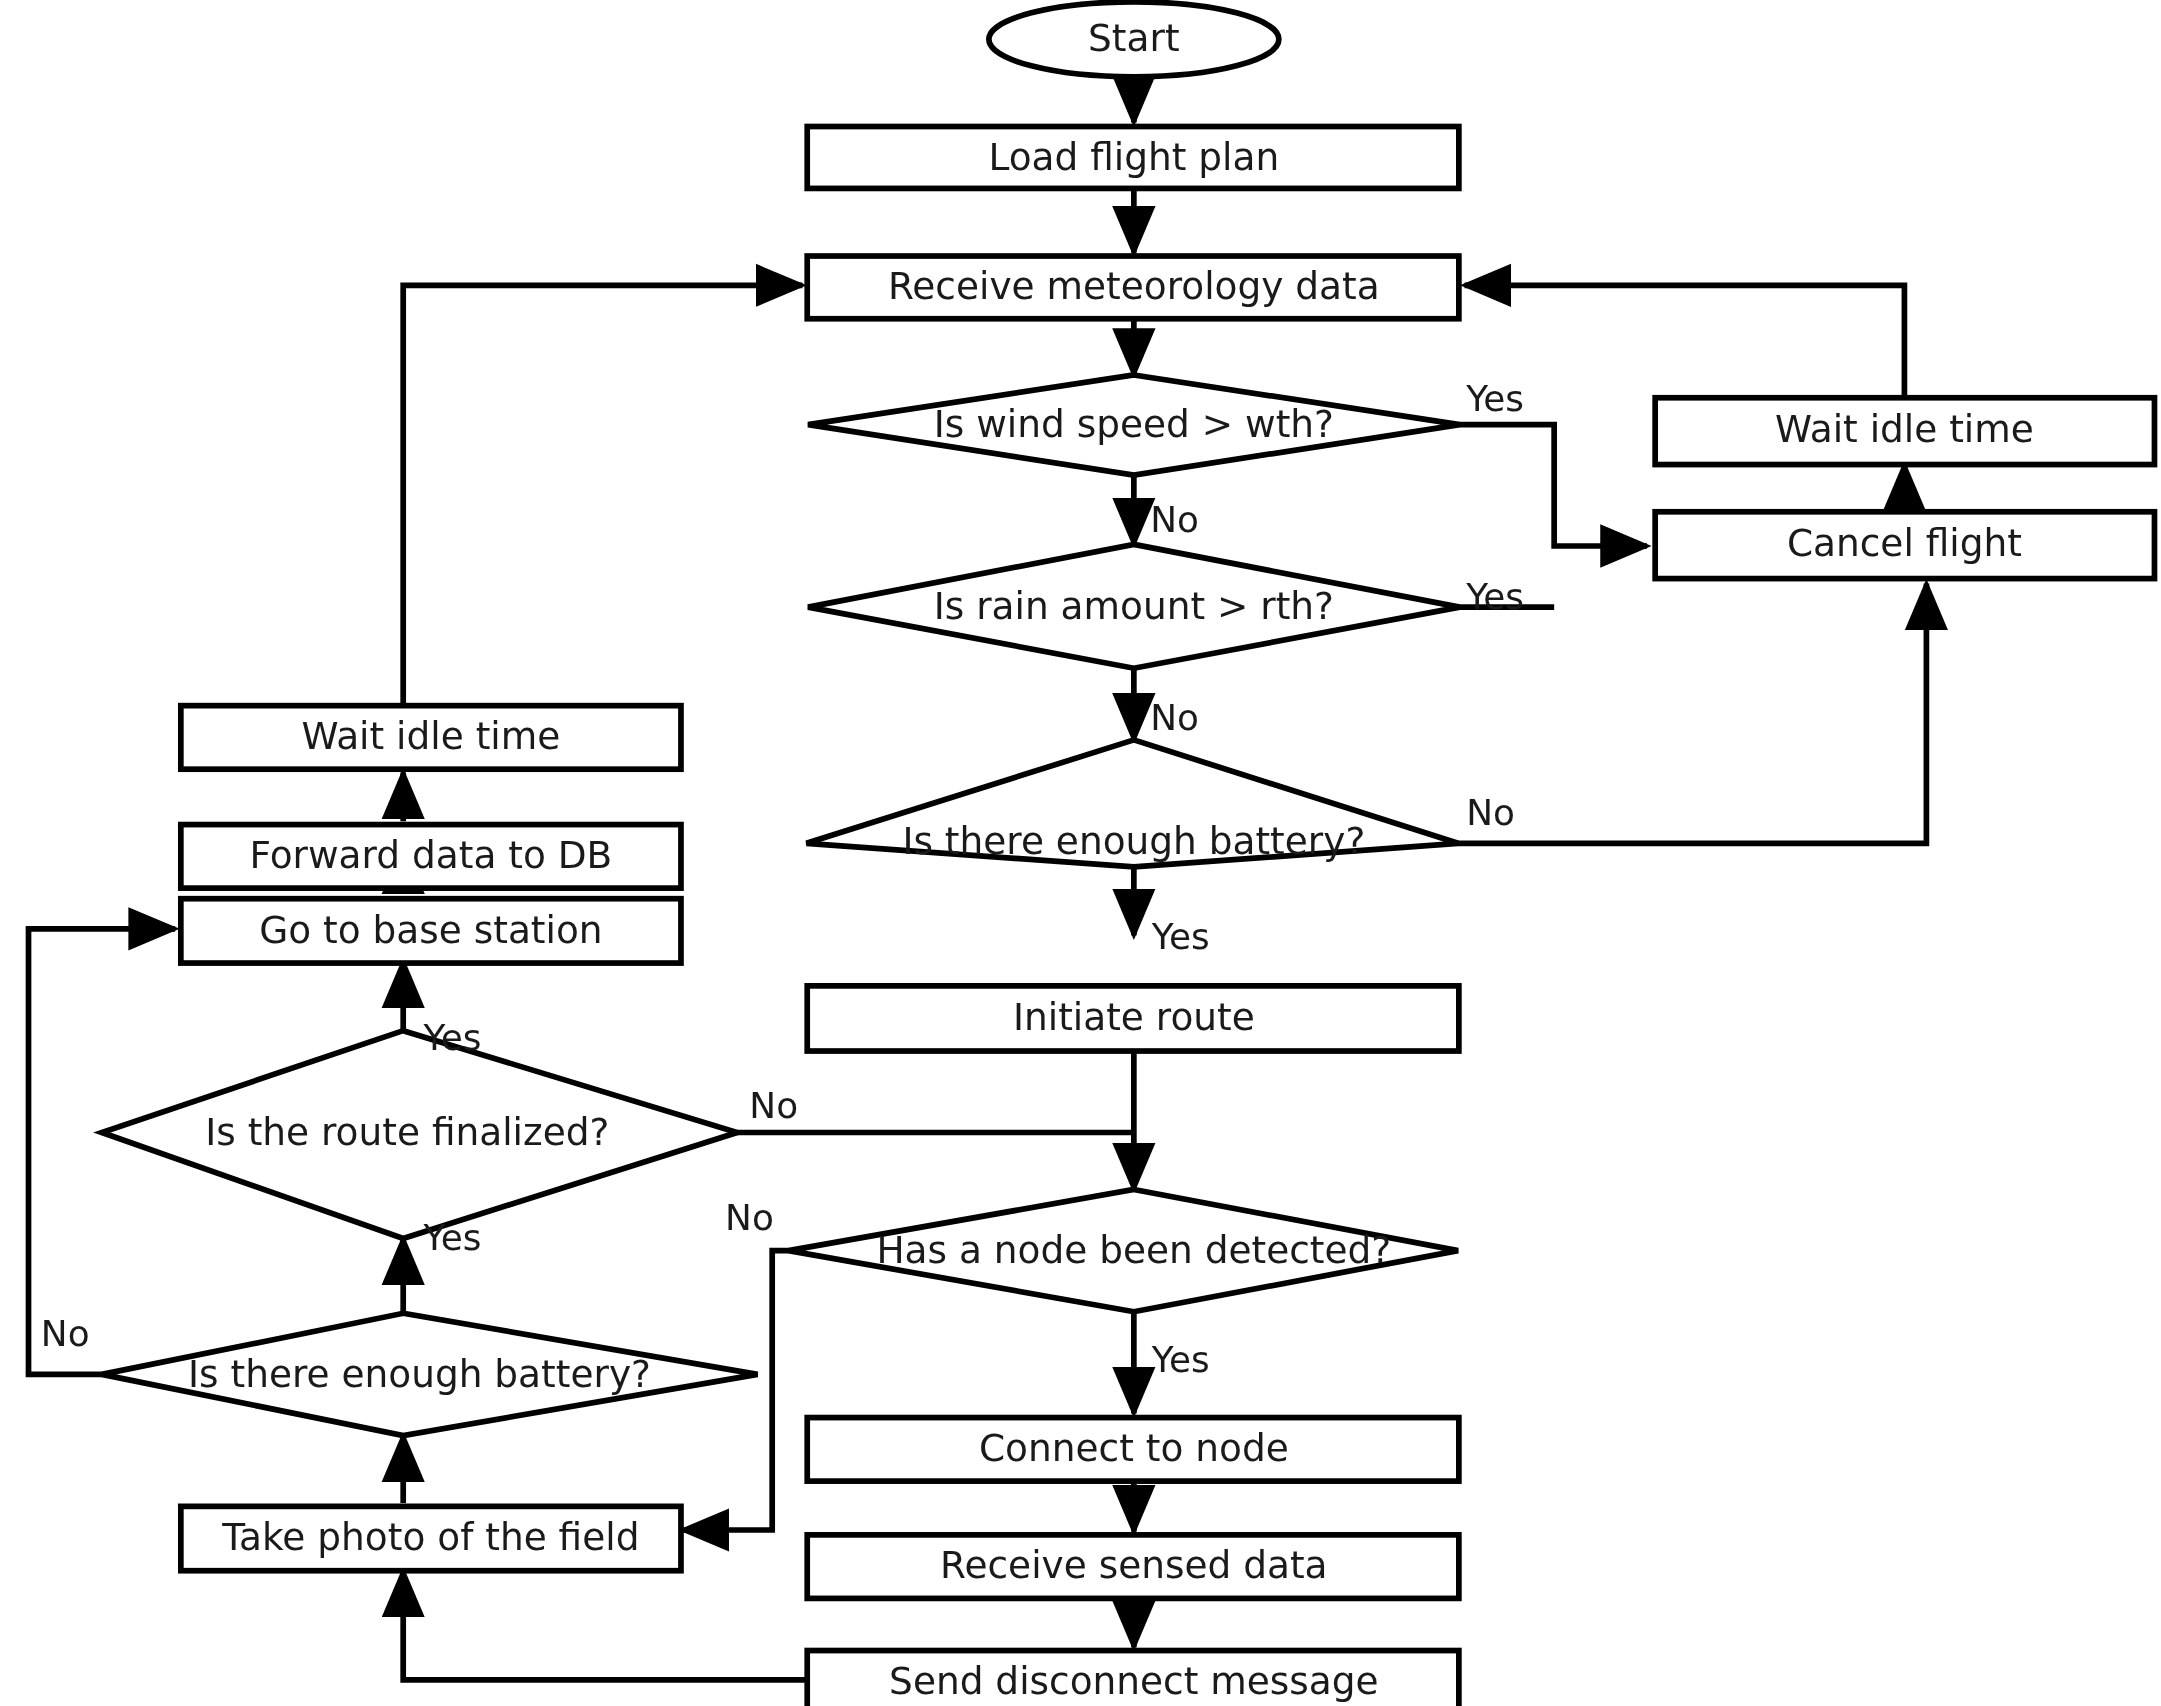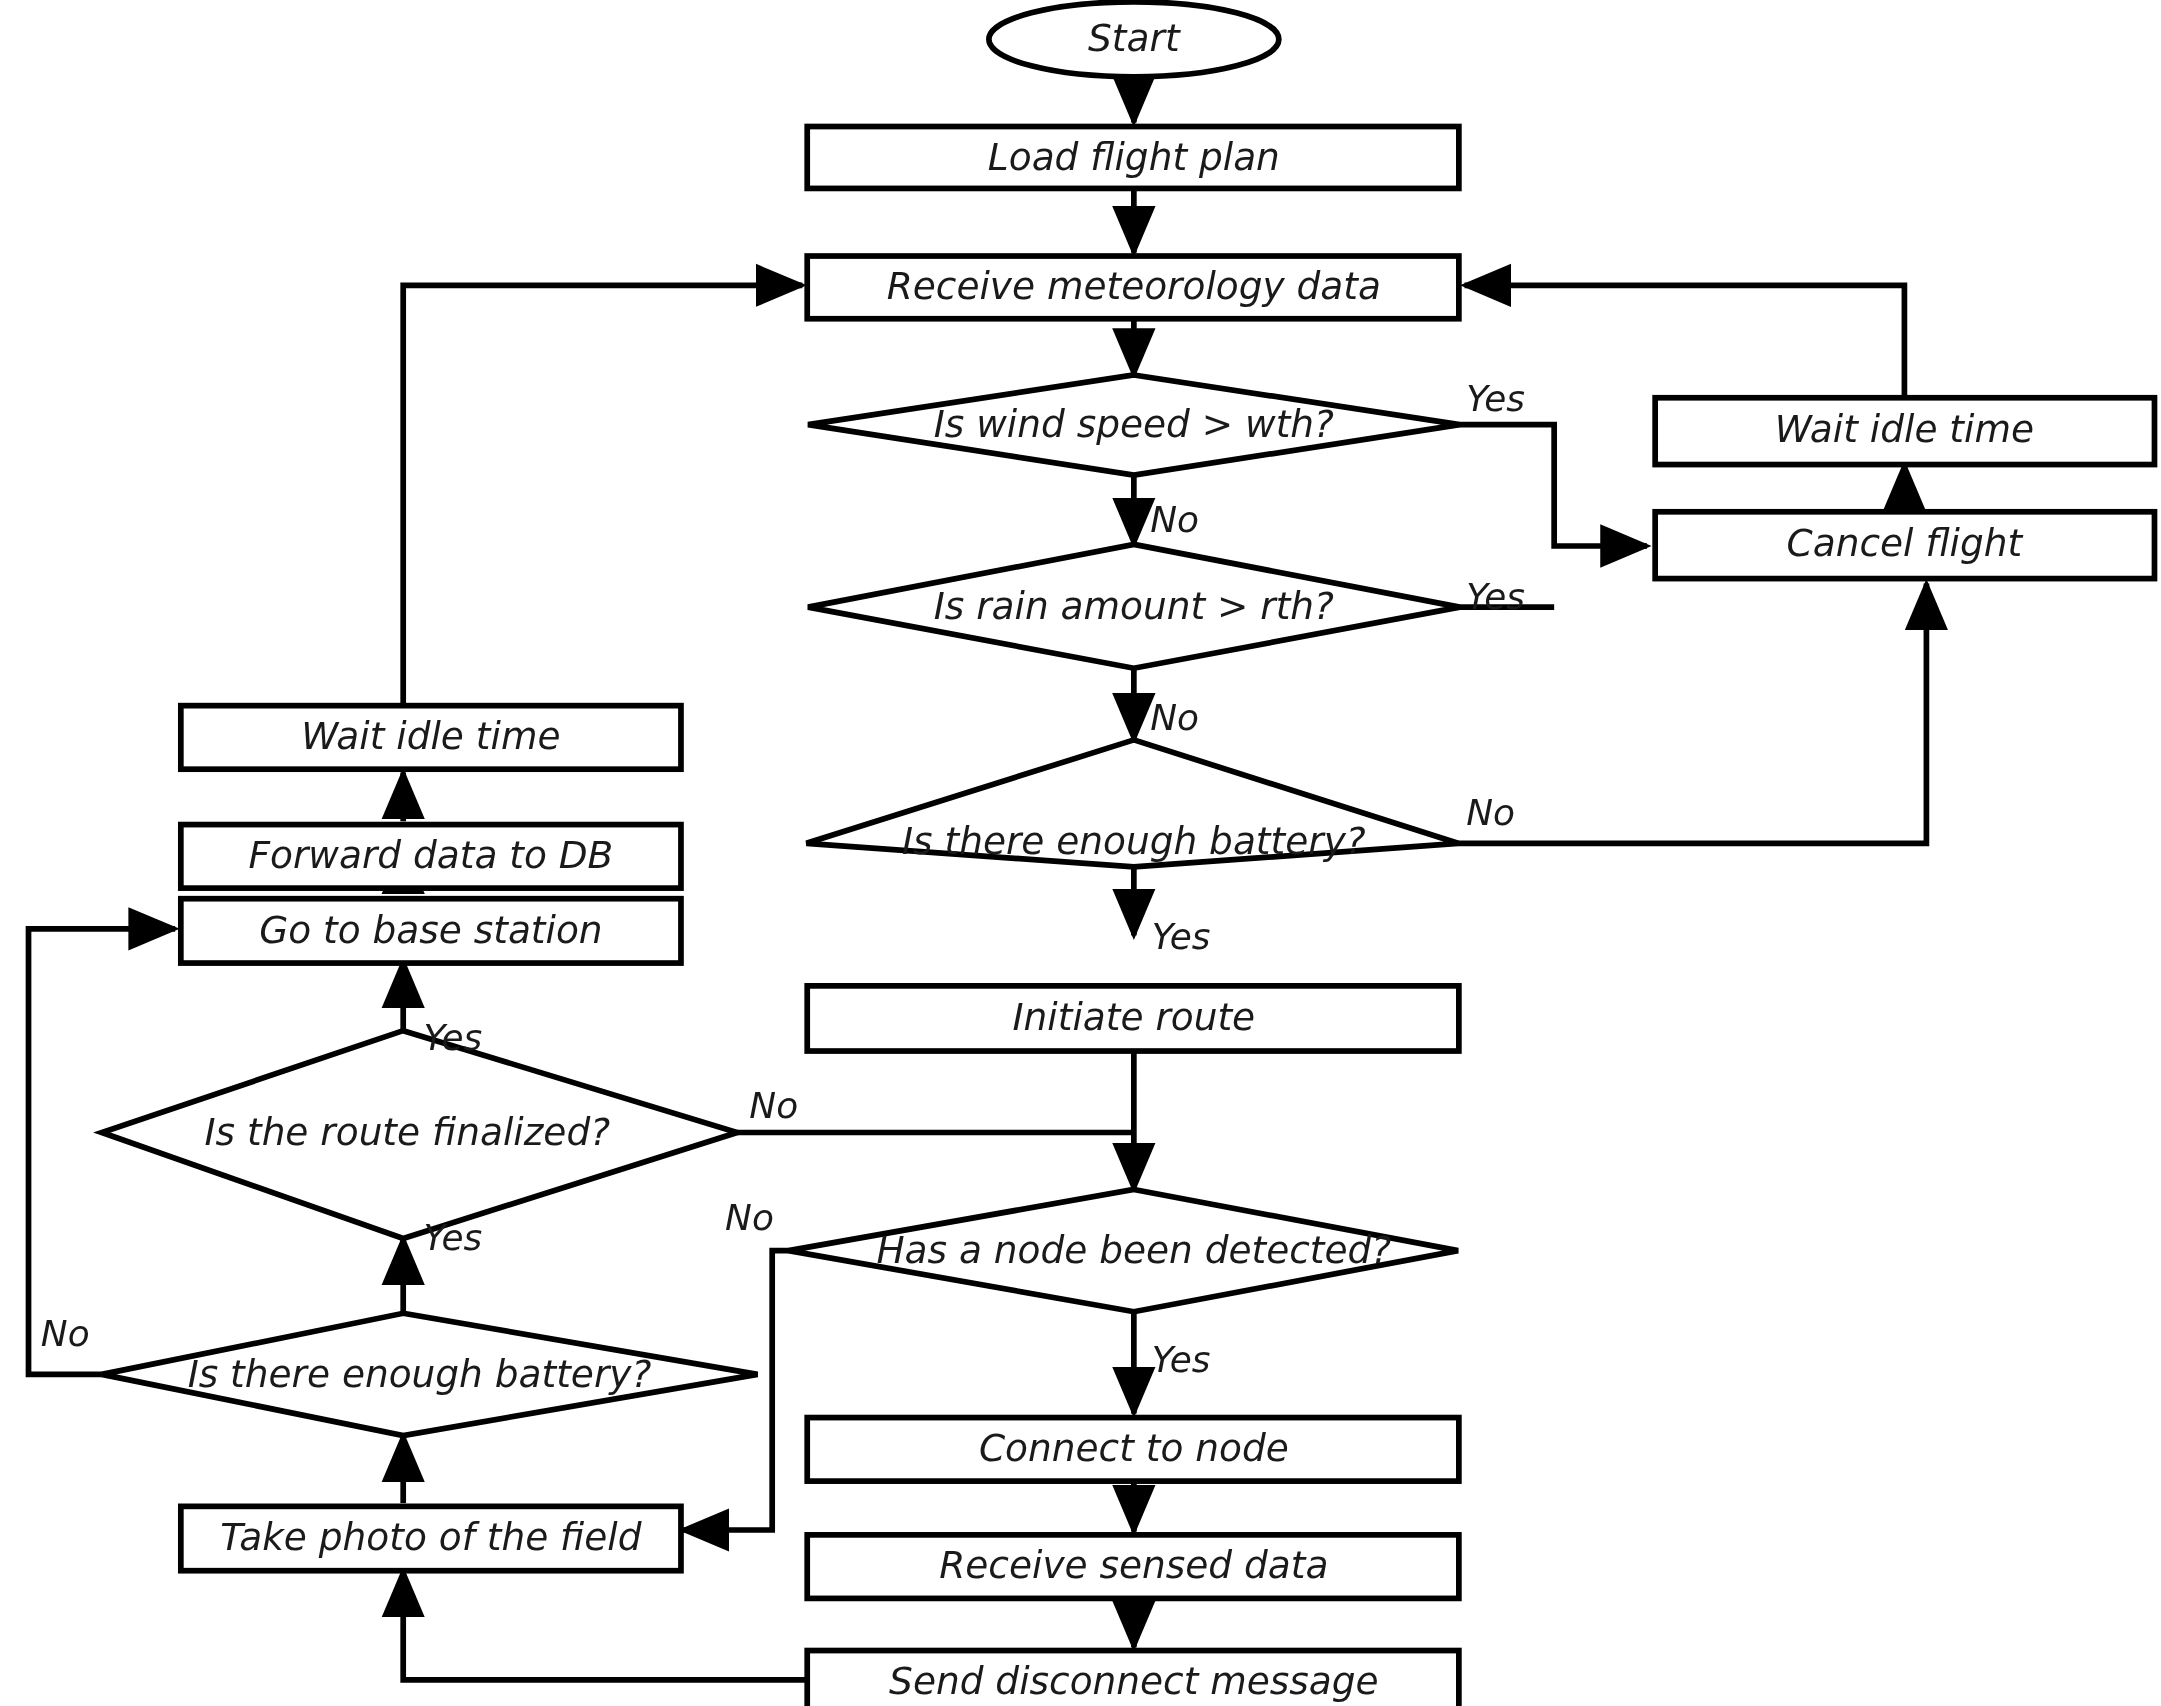--- a/index.html
+++ b/index.html
@@ -7,21 +7,20 @@
     padding: 0;
     background: #ffffff;
   }
   #canvas {
     position: relative;
     width: 2161px;
     height: 1707px;
     background: #ffffff;
     font-family: "DejaVu Sans", "Liberation Sans", sans-serif;
     overflow: hidden;
-    font-style: italic;
   }
   #flow-svg {
     position: absolute;
     top: 0;
     left: 0;
     width: 2161px;
     height: 1707px;
   }
   .node-text {
     font-family: "DejaVu Sans", "Liberation Sans", sans-serif;

